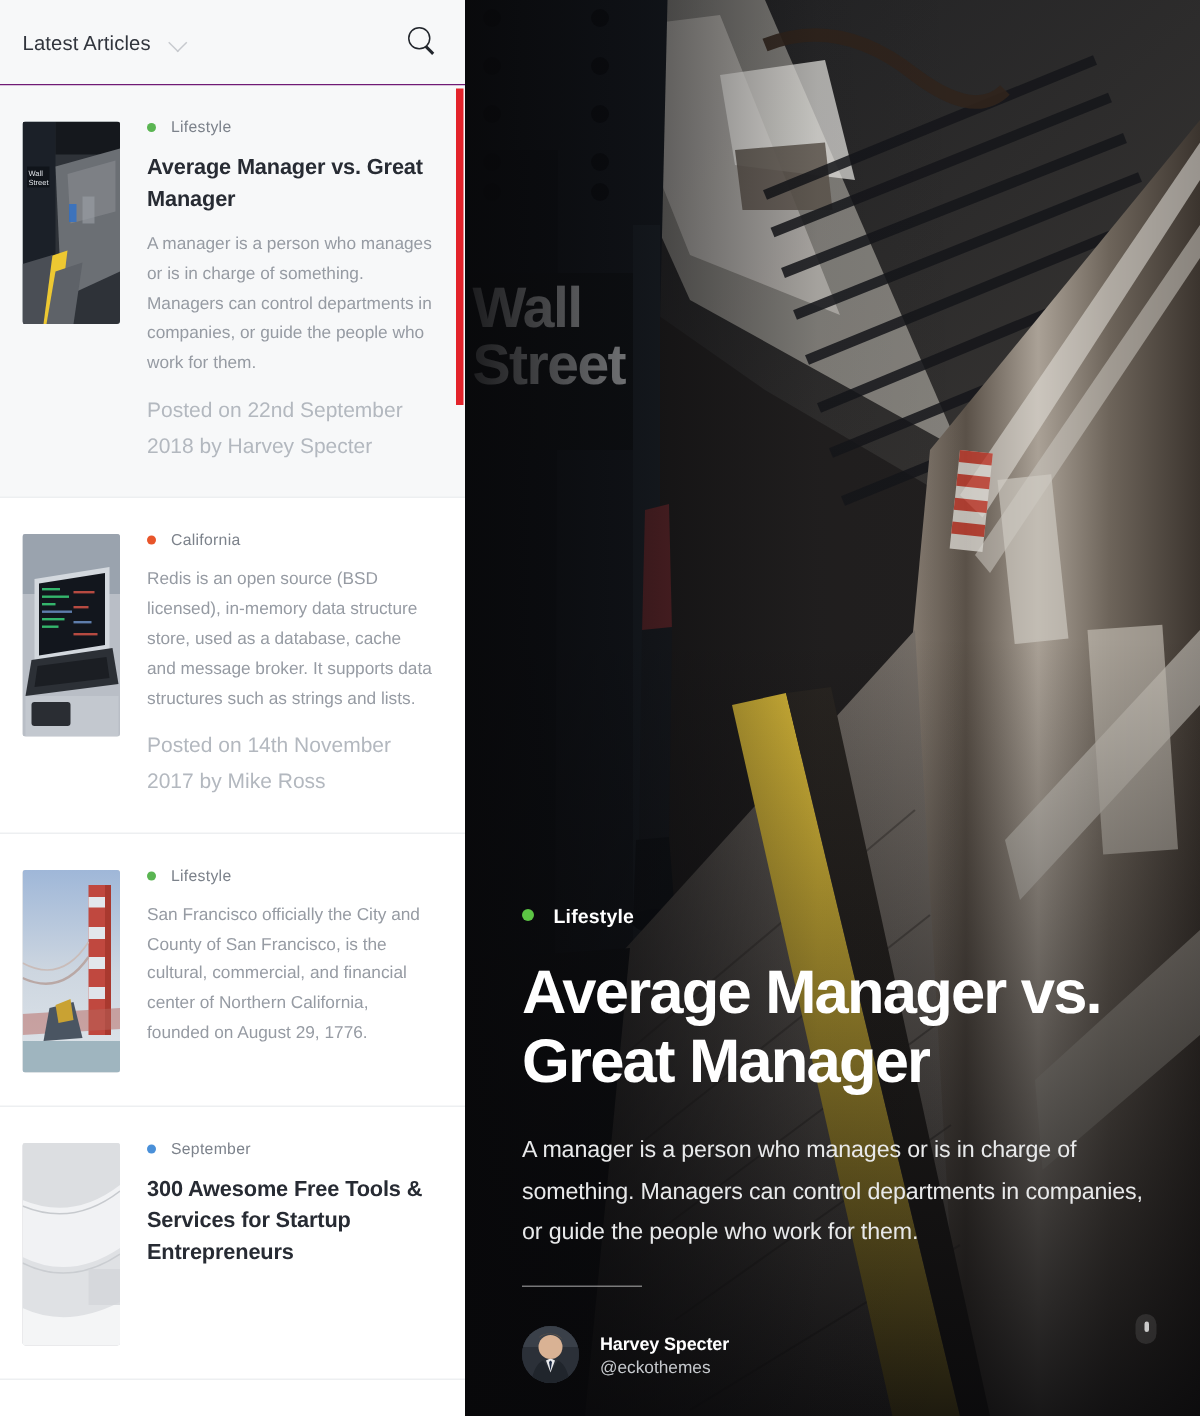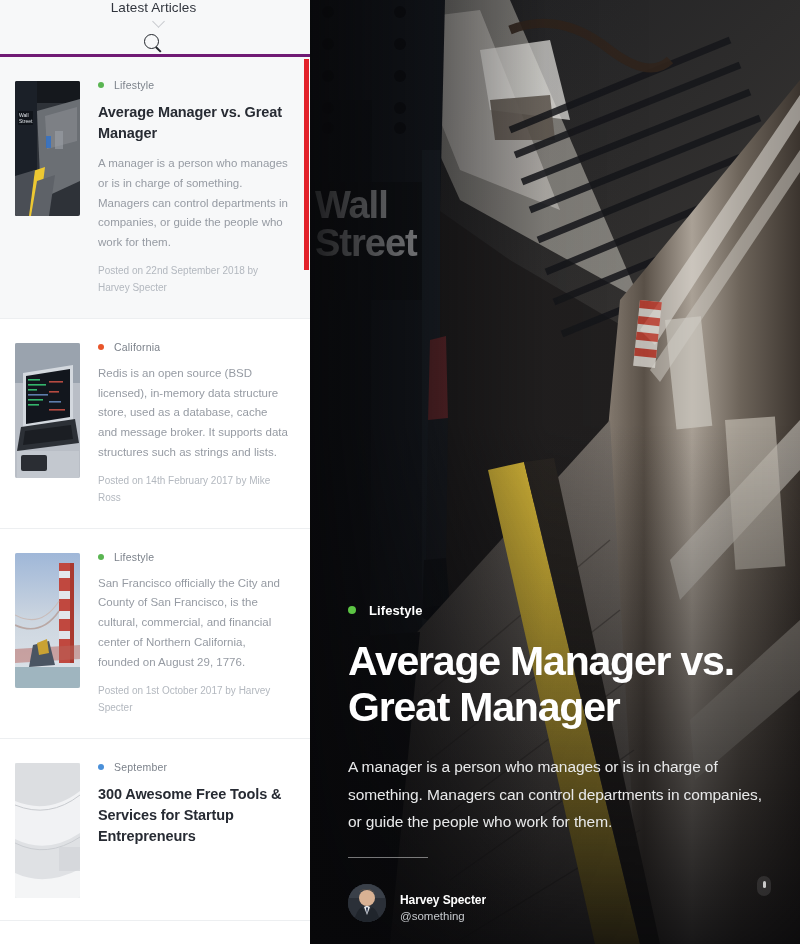--- a/index.html
+++ b/index.html
@@ -18,22 +18,21 @@
     background: #ffffff;
     overflow: hidden;
     flex: 0 0 310px;
   }
   .sidebar-header {
     height: 57px;
     background: #f7f8f9;
     display: flex;
     align-items: center;
     padding: 0 18px 0 15px;
-    border-bottom: 3px solid #701a75;
-    flex-direction: column;
+    border-bottom: 1px solid #701a75;
   }
   .sb-title {
     font-size: 13.5px;
     color: #31353d;
     letter-spacing: .1px;
   }
   .chev {
     margin-left: 12px;
     width: 13px; height: 13px;
     display: inline-block;
@@ -132,21 +131,21 @@
     letter-spacing: -.1px;
     margin-bottom: 10px;
   }
   .card-excerpt {
     font-size: 11.5px;
     line-height: 1.72;
     color: #969ba3;
     margin-bottom: 9px;
   }
   .card-meta {
-    font-size: 10px;
+    font-size: 14px;
     line-height: 1.7;
     color: #b3b8bf;
   }
 
   
   .hero {
     position: relative;
     flex: 1;
     height: 944px;
     overflow: hidden;
@@ -199,21 +198,21 @@
     width: 80px;
     height: 1px;
     background: rgba(255,255,255,.45);
     z-index: 4;
   }
   .hero-author {
     position: absolute;
     left: 38px;
     bottom: 22px;
     display: flex;
-    align-items: flex-end;
+    align-items: center;
     z-index: 4;
   }
   .avatar {
     width: 38px; height: 38px;
     border-radius: 50%;
     overflow: hidden;
     margin-right: 14px;
     background: #2c333d;
     flex: 0 0 38px;
   }
@@ -323,21 +322,21 @@
             <rect x="2" y="108" width="62" height="27" fill="#c3c8cf"></rect>
             <rect x="6" y="112" width="26" height="16" rx="2" fill="#2a2d33"></rect>
           </svg>
         </div>
         <div class="card-body">
           <div class="cat">
             <span class="dot" style="background:#e8552a"></span>
             <span class="cat-label">California</span>
           </div>
           <p class="card-excerpt">Redis is an open source (BSD licensed), in-memory data structure store, used as a database, cache and message broker. It supports data structures such as strings and lists.</p>
-          <p class="card-meta">Posted on 14th February 2017 by Mike Ross</p>
+          <p class="card-meta">Posted on 14th November 2017 by Mike Ross</p>
         </div>
       </article>
 
       <article class="card">
         <div class="thumb">
           <svg viewBox="0 0 65 135" preserveAspectRatio="none">
             <defs>
               <linearGradient id="sky" x1="0" y1="0" x2="0" y2="1">
                 <stop offset="0" stop-color="#9fb7d8"></stop>
                 <stop offset="0.5" stop-color="#cdd6e0"></stop>
@@ -358,21 +357,20 @@
             <path d="M22 90 L32 86 L34 100 L24 102 Z" fill="#c9a233"></path>
             <rect x="0" y="114" width="65" height="21" fill="#9fb5bf"></rect>
           </svg>
         </div>
         <div class="card-body">
           <div class="cat">
             <span class="dot" style="background:#5ab552"></span>
             <span class="cat-label">Lifestyle</span>
           </div>
           <p class="card-excerpt">San Francisco officially the City and County of San Francisco, is the cultural, commercial, and financial center of Northern California, founded on August 29, 1776.</p>
-          <p class="card-meta">Posted on 1st October 2017 by Harvey Specter</p>
         </div>
       </article>
 
       <article class="card">
         <div class="thumb">
           <svg viewBox="0 0 65 135" preserveAspectRatio="none">
             <rect width="65" height="135" fill="#e9eaec"></rect>
             <path d="M0 0 L65 0 L65 30 Q32 52 0 40 Z" fill="#dcdee1"></path>
             <path d="M0 38 Q34 52 65 28 L65 72 Q32 92 0 78 Z" fill="#f1f2f4"></path>
             <path d="M0 76 Q32 92 65 70 L65 108 Q30 124 0 112 Z" fill="#dfe1e4"></path>
@@ -518,20 +516,20 @@
           <rect x="0" y="0" width="38" height="14" fill="#3a4049"></rect>
           <circle cx="19" cy="14" r="8" fill="#d9b294"></circle>
           <path d="M11 8 Q19 2 27 9 Q24 5 19 5 Q13 5 11 8 Z" fill="#6d5a47"></path>
           <path d="M6 38 Q8 26 14 23 L19 30 L24 23 Q30 26 32 38 Z" fill="#20252c"></path>
           <path d="M16 23 L19 31 L22 23 L20 22 L18 22 Z" fill="#e9eaec"></path>
           <path d="M18 24 L19 30 L20 24 L19 23 Z" fill="#1d2a44"></path>
         </svg>
       </div>
       <div>
         <div class="author-name">Harvey Specter</div>
-        <div class="author-handle">@something</div>
+        <div class="author-handle">@eckothemes</div>
       </div>
     </div>
 
     <div class="scroll-dot"></div>
 
   </section>
 </div>
 
 </body></html>

